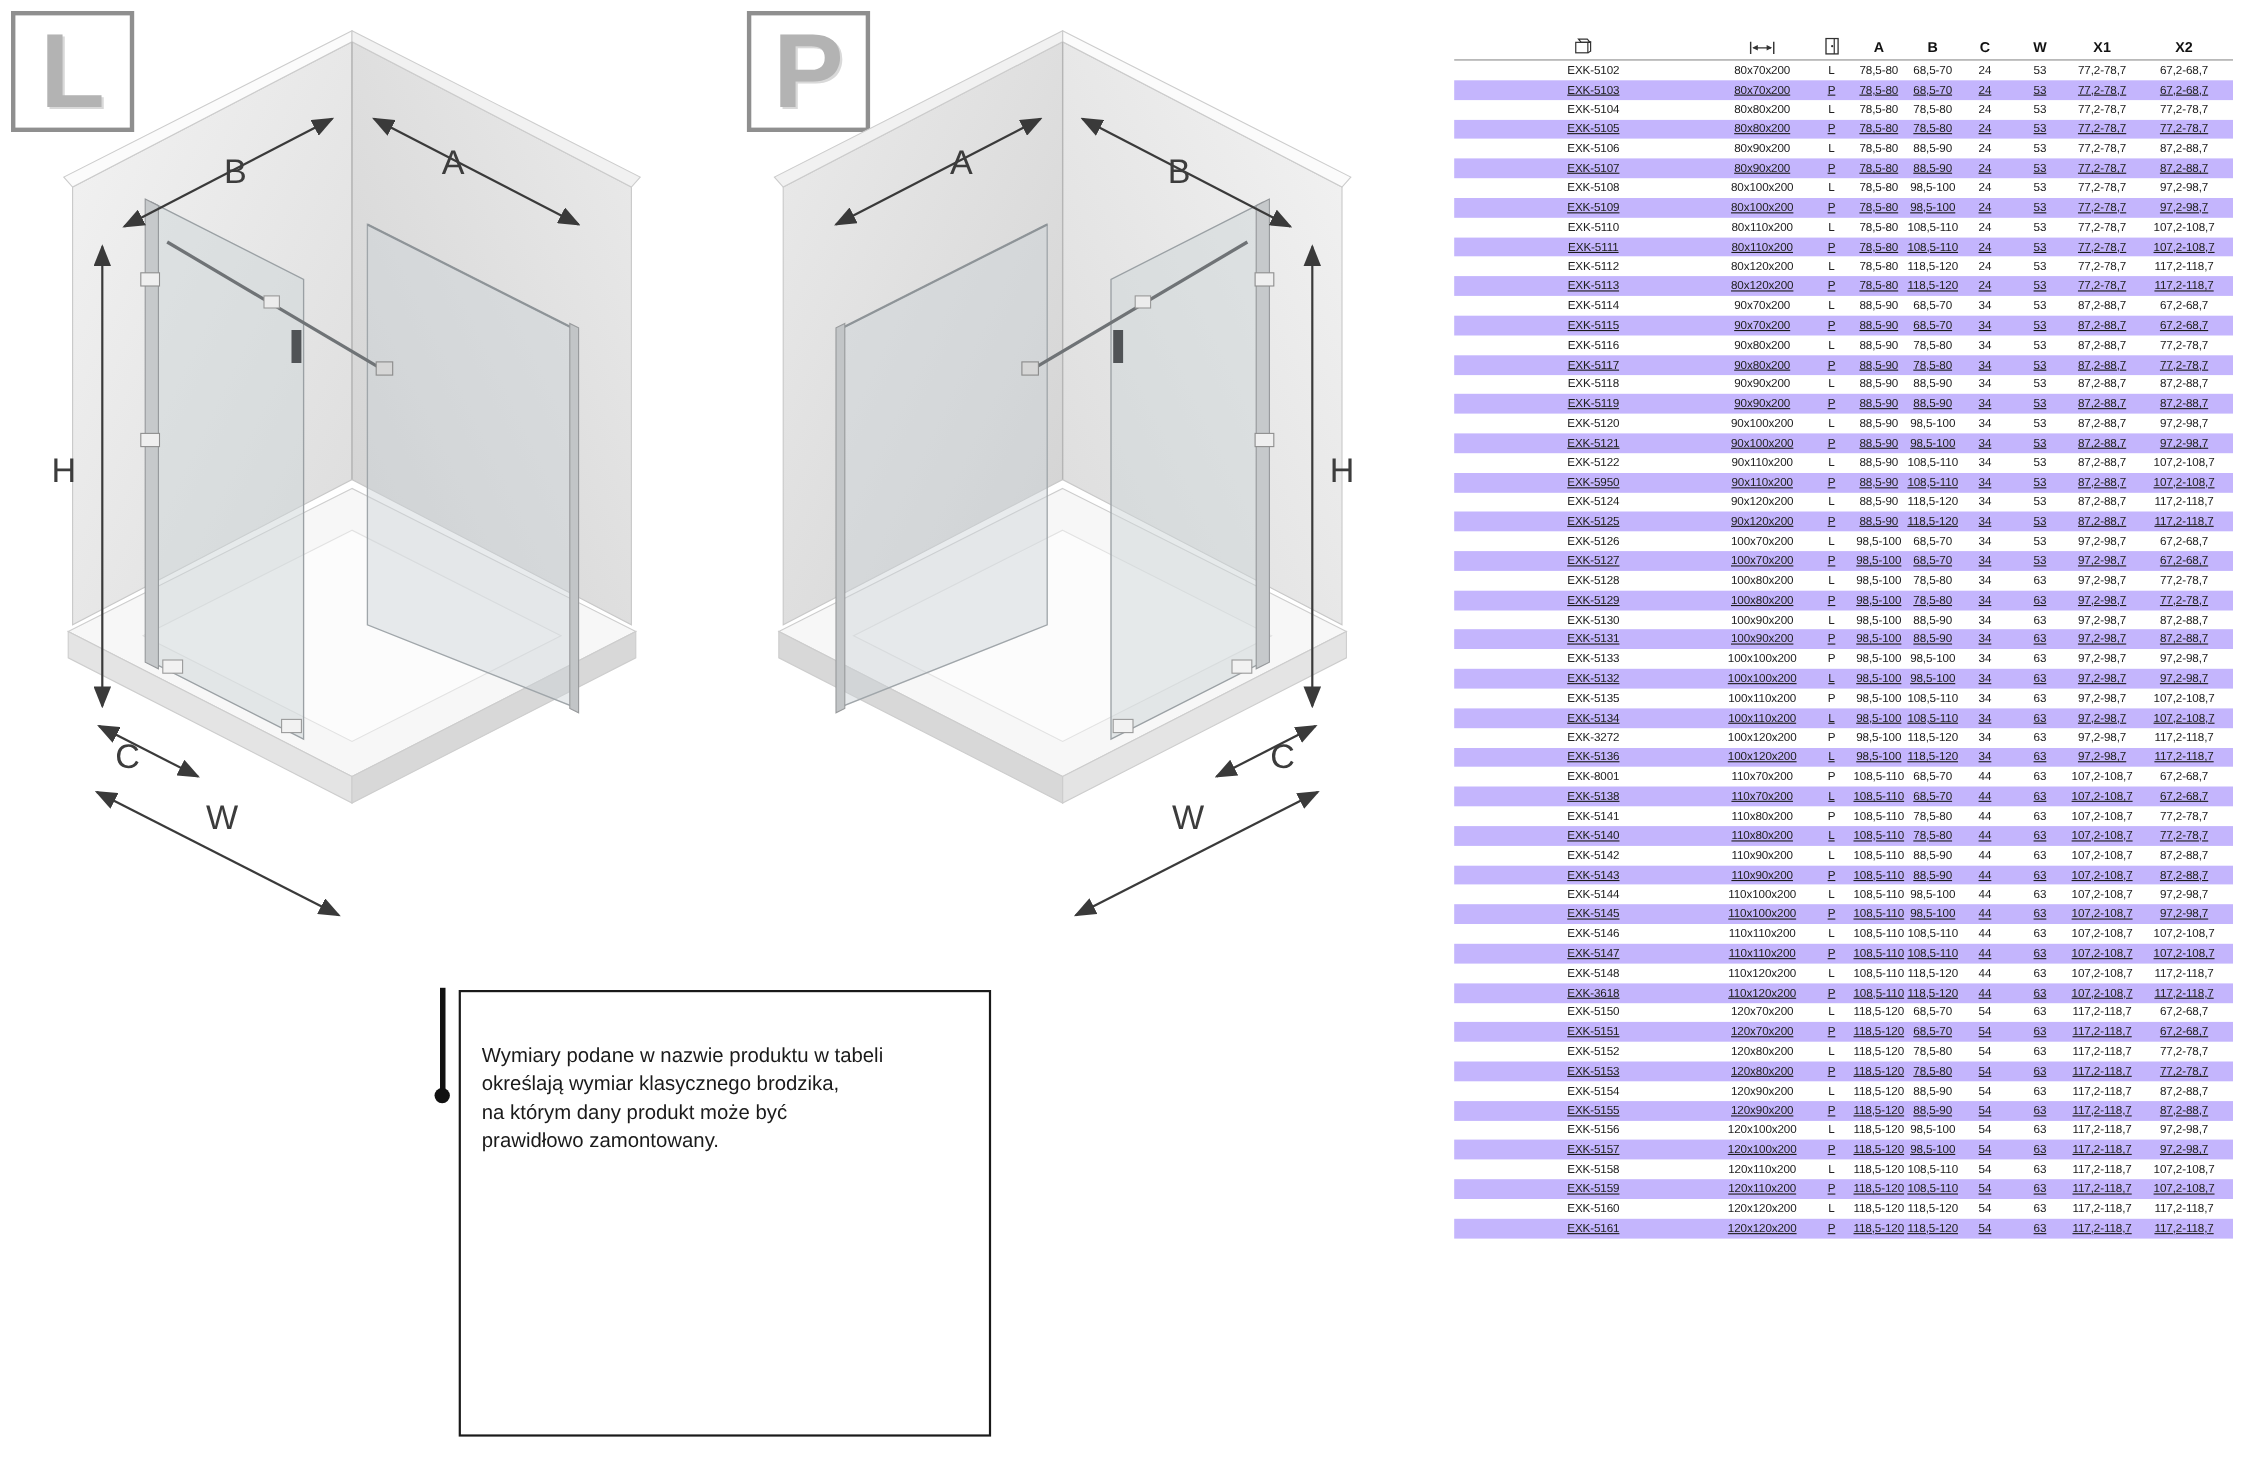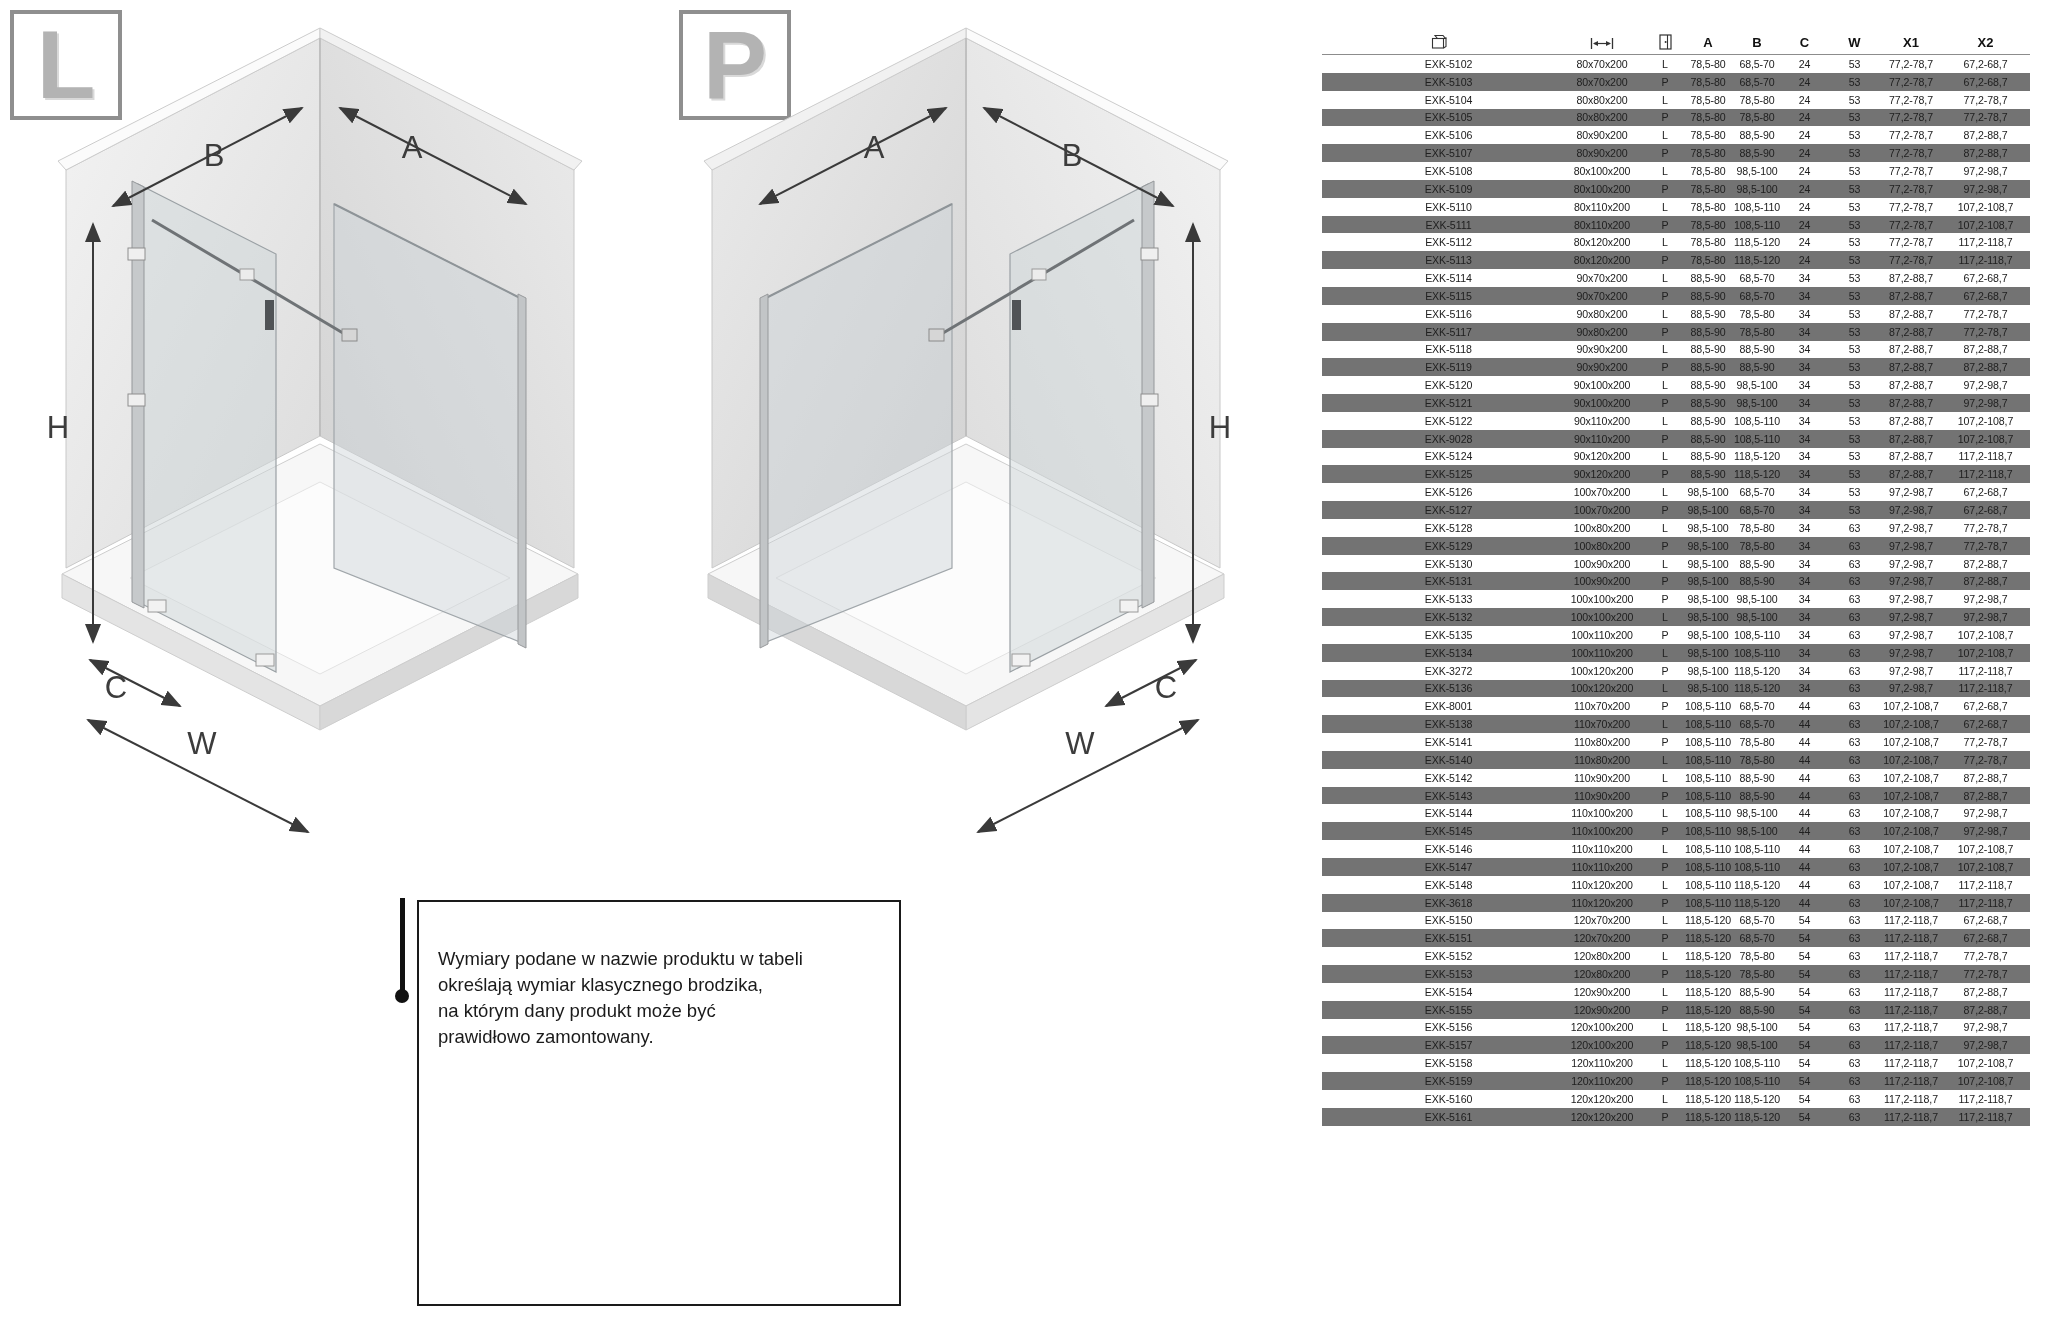--- a/index.html
+++ b/index.html
@@ -26,21 +26,21 @@
   #info-box{position:absolute;left:417px;top:900px;width:484px;height:406px;
             border:2px solid #1a1a1a;box-sizing:border-box;padding:44px 0 0 19px;}
   #info-box p{margin:0 0 26px 0;font-size:18.5px;line-height:26px;white-space:pre-line;color:#1a1a1a;}
 
   
   #spec-table{position:absolute;left:1322px;top:24px;width:708px;}
   .thead,.trow{display:grid;grid-template-columns:235px 90px 36px 50px 48px 47px 53px 60px 89px;}
   .thead{height:26px;align-items:end;border-bottom:1px solid #8c8c8c;padding-bottom:4px;}
   .hcell{display:flex;align-items:flex-end;justify-content:center;font-size:13px;font-weight:bold;color:#111;}
   .trow{height:17.85px;align-items:center;}
-  .trow.alt{background:#737373;}
+  .trow.alt{background:#c4b5fd;text-decoration:underline;}
   .tcell{font-size:10.6px;letter-spacing:-0.1px;text-align:center;color:#202020;
          overflow:hidden;white-space:nowrap;}
   .tcell.col-code{text-align:center;padding-left:18px;}
   .hicon svg{display:block;margin:0 auto;}
 </style>
 </head>
 <body>
 
 <div class="badge" id="badge-l">
   <span>L</span>
@@ -382,21 +382,21 @@
         <div class="tcell col-dims">90x110x200</div>
         <div class="tcell col-side">L</div>
         <div class="tcell col-a">88,5-90</div>
         <div class="tcell col-b">108,5-110</div>
         <div class="tcell col-c">34</div>
         <div class="tcell col-w">53</div>
         <div class="tcell col-x1">87,2-88,7</div>
         <div class="tcell col-x2">107,2-108,7</div>
       </div>
       <div class="trow alt">
-        <div class="tcell col-code">EXK-9028</div>
+        <div class="tcell col-code">EXK-5950</div>
         <div class="tcell col-dims">90x110x200</div>
         <div class="tcell col-side">P</div>
         <div class="tcell col-a">88,5-90</div>
         <div class="tcell col-b">108,5-110</div>
         <div class="tcell col-c">34</div>
         <div class="tcell col-w">53</div>
         <div class="tcell col-x1">87,2-88,7</div>
         <div class="tcell col-x2">107,2-108,7</div>
       </div>
       <div class="trow">

